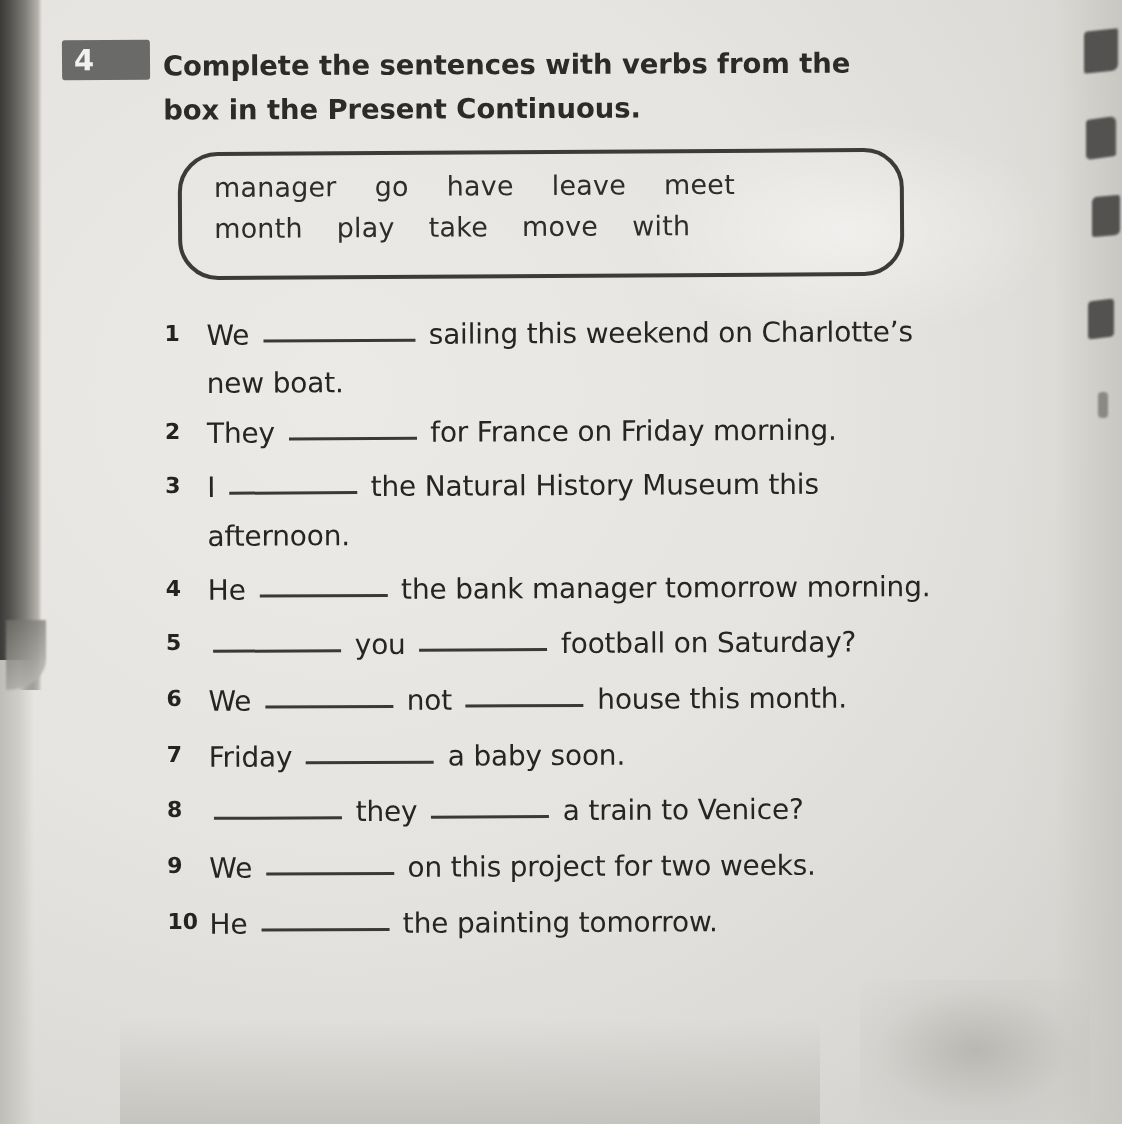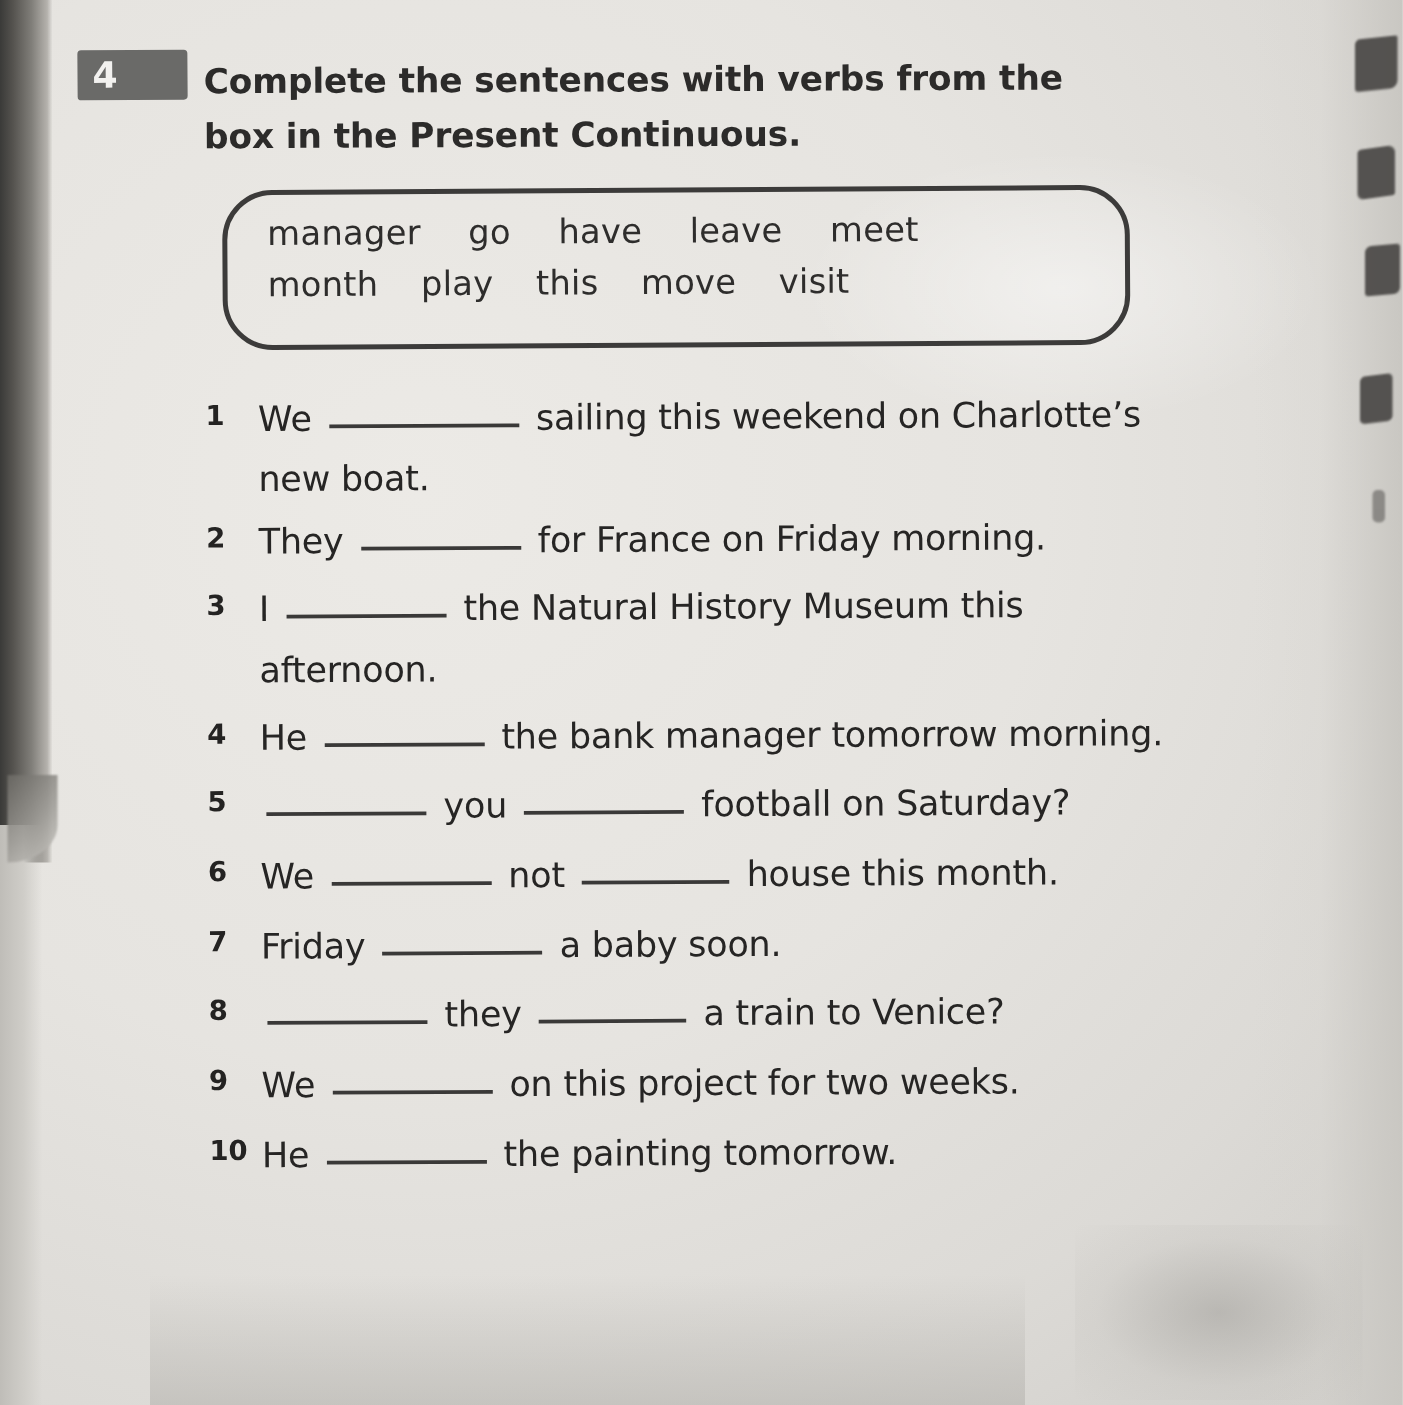--- a/index.html
+++ b/index.html
@@ -230,23 +230,23 @@
       <div class="row r1">
         <span class="word">manager</span>
         <span class="word">go</span>
         <span class="word">have</span>
         <span class="word">leave</span>
         <span class="word">meet</span>
       </div>
       <div class="row r2">
         <span class="word">month</span>
         <span class="word">play</span>
-        <span class="word">this</span>
+        <span class="word">take</span>
         <span class="word">move</span>
-        <span class="word">visit</span>
+        <span class="word">with</span>
       </div>
     </div>
 
     <div class="items">
 
       <div class="item i1">
         <div class="num">1</div>
         <div class="txt"><span>We </span><span class="blank"></span><span> sailing this weekend on Charlotte’s new boat.</span></div>
       </div>
 

